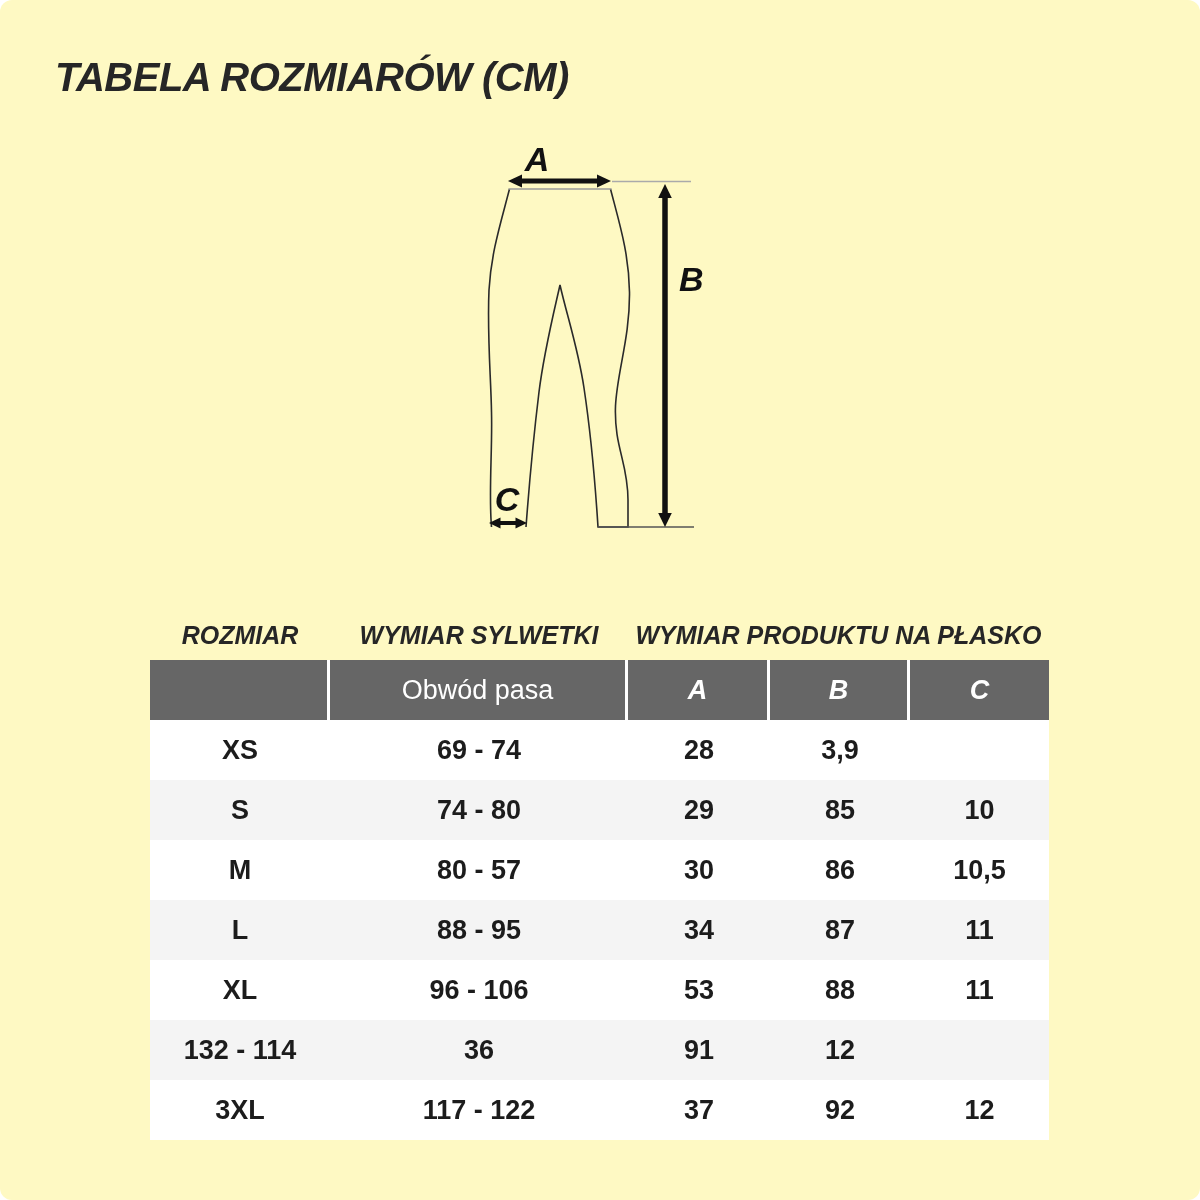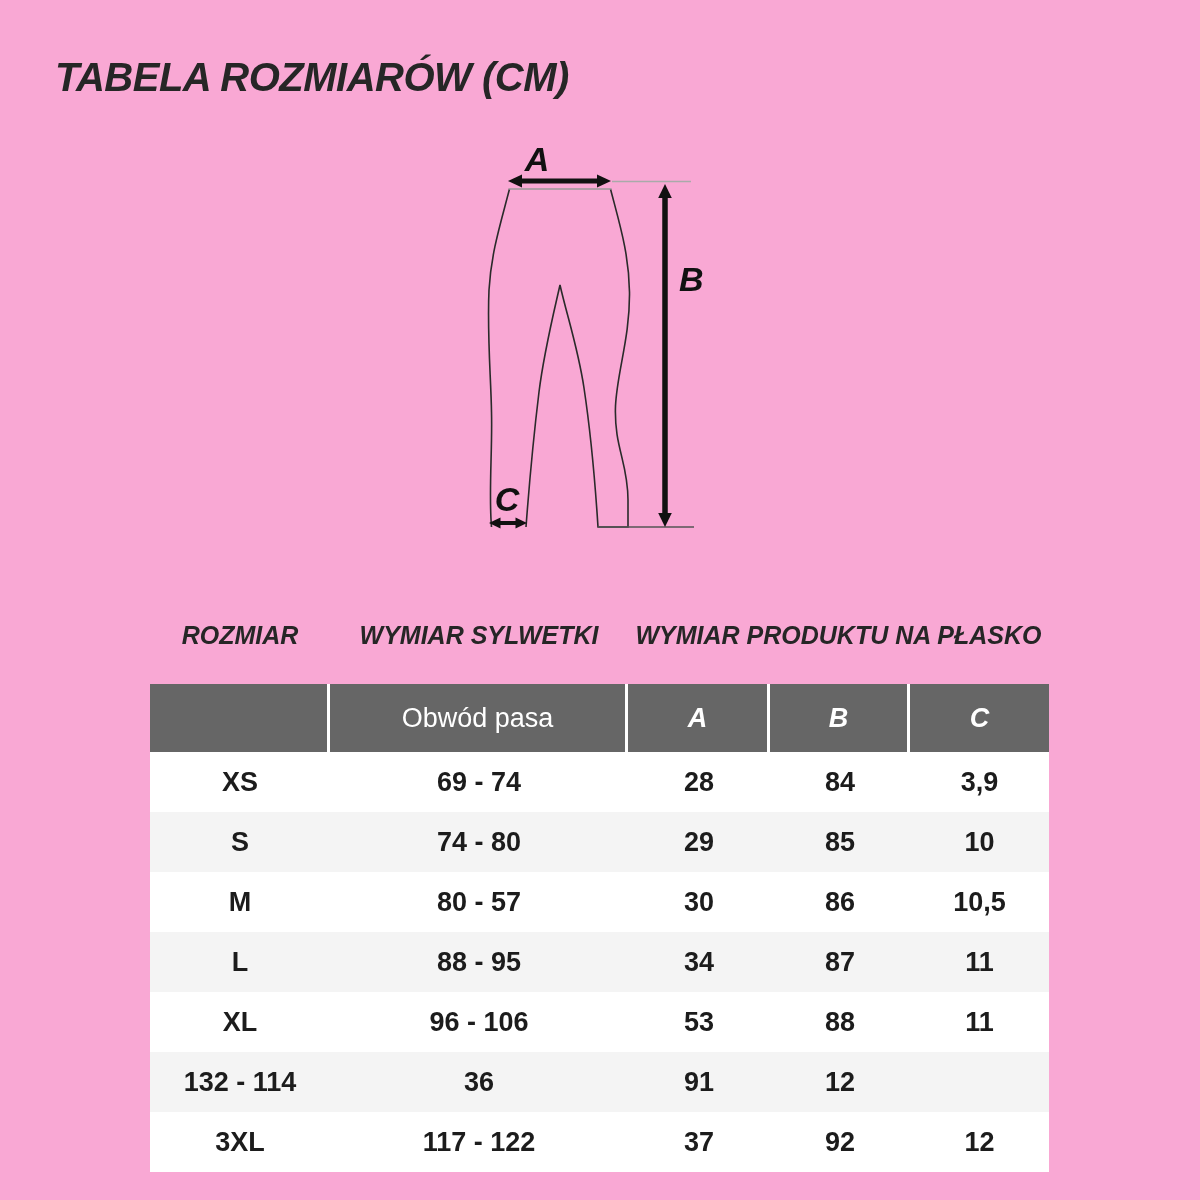--- a/index.html
+++ b/index.html
@@ -5,23 +5,24 @@
   html, body {
     margin: 0;
     padding: 0;
     background: #ffffff;
     font-family: "Liberation Sans", sans-serif;
   }
   .page {
     position: relative;
     width: 1200px;
     height: 1200px;
-    background: #f9a8d4;
+    background: #fef9c3;
     overflow: hidden;
     color: #1f1f1f;
+    border-radius: 12px;
   }
   .page-title {
     position: absolute;
     left: 55px;
     top: 55px;
     font-size: 40px;
     font-weight: 700;
     font-style: italic;
     letter-spacing: -0.5px;
     color: #262626;
@@ -51,22 +52,21 @@
     justify-content: center;
     font-size: 25px;
     font-weight: 700;
     font-style: italic;
     color: #262626;
     white-space: nowrap;
   }
   .header-row {
     display: grid;
     grid-template-columns: 180px 298px 142px 140px 139px;
-    height: 68px;
-    margin-top: 24px;
+    height: 60px;
   }
   .header-cell {
     background: #666666;
     color: #ffffff;
     display: flex;
     align-items: center;
     justify-content: center;
     font-size: 27px;
     box-sizing: border-box;
     border-right: 3px solid #ffffff;
@@ -159,21 +159,20 @@
       <div class="header-cell abc">A</div>
       <div class="header-cell abc">B</div>
       <div class="header-cell abc">C</div>
     </div>
 
     <div class="body-rows">
       <div class="data-row">
         <div class="data-cell">XS</div>
         <div class="data-cell">69 - 74</div>
         <div class="data-cell">28</div>
-        <div class="data-cell">84</div>
         <div class="data-cell">3,9</div>
       </div>
       <div class="data-row">
         <div class="data-cell">S</div>
         <div class="data-cell">74 - 80</div>
         <div class="data-cell">29</div>
         <div class="data-cell">85</div>
         <div class="data-cell">10</div>
       </div>
       <div class="data-row">

